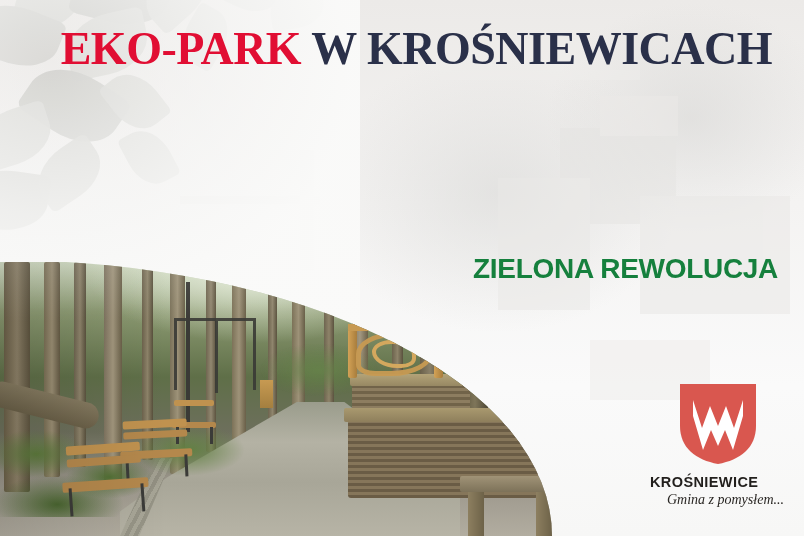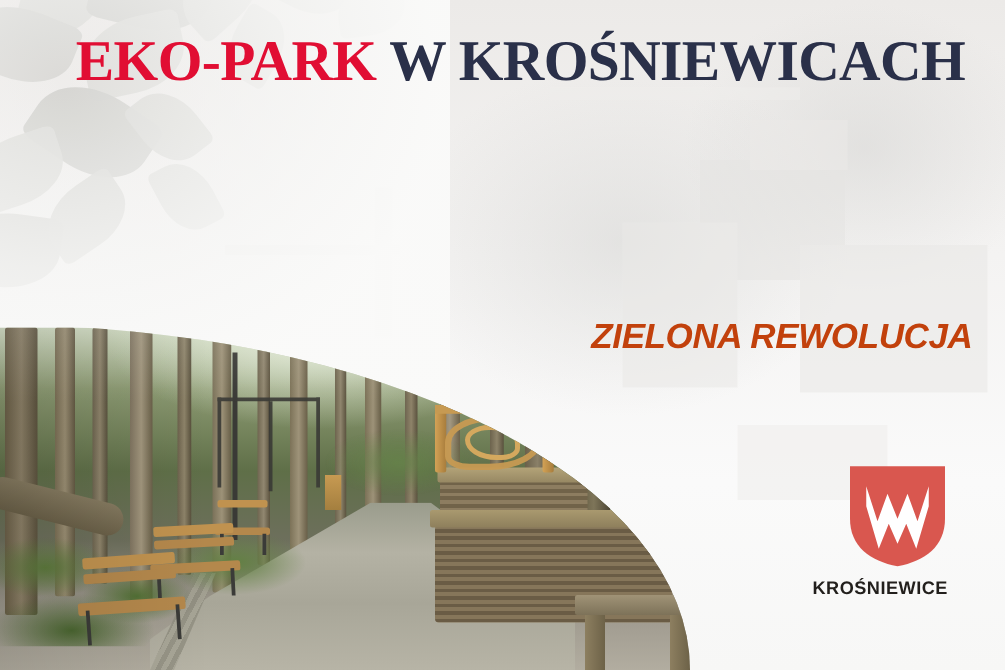--- a/index.html
+++ b/index.html
@@ -89,21 +89,21 @@
     right:26px;
     top:252px;
     text-align:right;
     font-family:"Liberation Sans", sans-serif;
     font-weight:bold;
     font-size:28px;
     line-height:33px;
     letter-spacing:-0.3px;
     white-space:nowrap;
   }
-  .sub-line1 { color:#c2410c; display:block;font-style:italic; }
+  .sub-line1 { color:#15803d; display:block; }
   .sub-line2 { color:#e10e33; display:block; }
 
   
   .photo-wrap {
     position:absolute;
     left:0;
     top:262px;
     width:560px;
     height:274px;
     overflow:hidden;
@@ -273,21 +273,21 @@
     background:
       linear-gradient(180deg, rgba(255,255,255,.10) 0%, rgba(0,0,0,0) 22%),
       linear-gradient(90deg, rgba(0,0,0,.10) 0%, rgba(0,0,0,0) 30%);
     pointer-events:none;
   }
 
   
   .logo {
     position:absolute;
     left:648px;
-    top:371px;
+    top:382px;
     width:140px;
     text-align:center;
   }
   .logo-shield { display:block; margin:0 auto; }
   .logo-name {
     display:block;
     margin-top:8px;
     font-family:"Liberation Sans", sans-serif;
     font-weight:bold;
     font-size:14.5px;
@@ -423,15 +423,16 @@
     </div>
   </div>
 
   <div class="logo">
     <svg class="logo-shield" width="80" height="84" viewBox="0 0 80 84">
       <path d="M2 2 H78 V44 C78 66 62 78 40 82 C18 78 2 66 2 44 Z" fill="#d9574f"></path>
       <path d="M15 18 L24 46 L32 24 L40 44 L48 24 L56 46 L65 18 L65 34
                L55 68 L47 48 L40 64 L33 48 L25 68 L15 34 Z" fill="#ffffff"></path>
     </svg>
     <span class="logo-name">KROŚNIEWICE</span>
+    <span class="logo-tag">Gmina z pomysłem...</span>
   </div>
 
 </div>
 
 </body></html>

